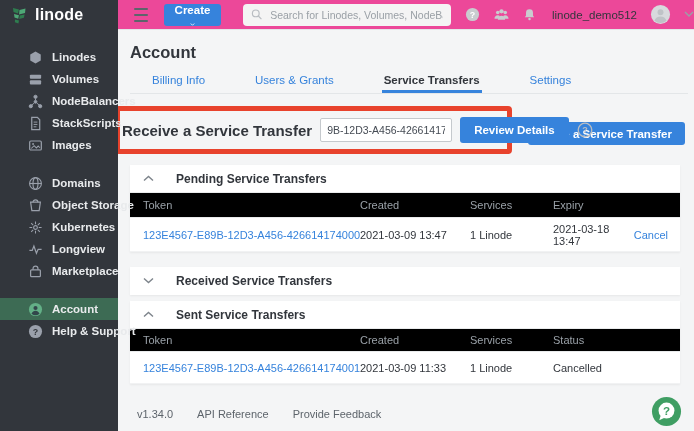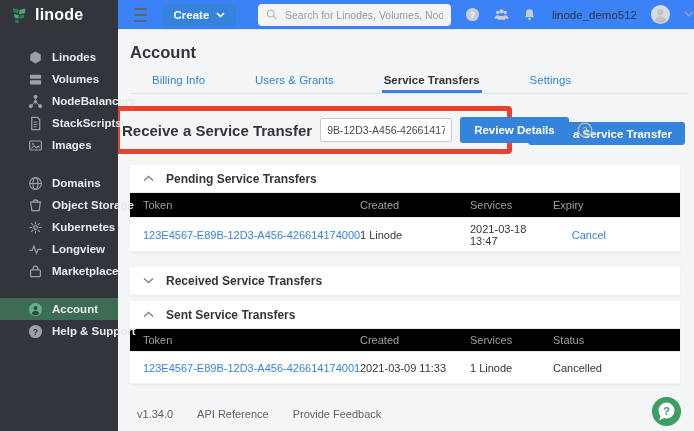--- a/index.html
+++ b/index.html
@@ -2,32 +2,32 @@
 <html><head>
 <meta charset="utf-8">
 <style>
   * { box-sizing: border-box; margin: 0; padding: 0; }
   html,body { background:#e9eaec; }
   body { font-family:"Liberation Sans", sans-serif; }
   .screen { position:relative; width:694px; height:431px; overflow:hidden;
             background:#f4f5f6; font-family:"Liberation Sans", sans-serif; }
 
   
-  .topbar { position:absolute; top:0; left:0; right:0; height:30px; background:#3b82f6;
+  .topbar { position:absolute; top:0; left:0; right:0; height:30px; background:#ec4899;
             border-bottom:1px solid #e3e6e8; display:flex; align-items:center; z-index:20;gap:8px; }
   .logo-block { width:118px; height:30px; background:#32363c; display:flex; align-items:center;
                 padding-left:12px; gap:7px; flex-shrink:0; }
   .logo-text { color:#fff; font-size:16px; font-weight:bold; letter-spacing:.2px; }
   .hamburger { margin-left:8px; width:18px; height:14px; display:flex; flex-direction:column;
                justify-content:space-between; cursor:pointer; }
   .hamburger span { height:2px; background:#5d646b; border-radius:1px; }
   .create-btn { margin-left:8px; height:22px; background:#3683dc; color:#fff; border:none;
                 border-radius:3px; font-size:11.5px; font-weight:bold; padding:0 11px;
                 display:flex; align-items:center; gap:7px; cursor:pointer;
-                font-family:"Liberation Sans", sans-serif; }
+                font-family:"Liberation Sans", sans-serif;flex-direction:column; }
   .searchbox { margin-left:14px; width:270px; height:22px; background:#f4f4f4; border-radius:4px;
                display:flex; align-items:center; padding:0 8px; gap:7px; }
   .searchbox input { border:none; background:transparent; outline:none; font-size:10.5px;
                      color:#454b54; width:100%; font-family:"Liberation Sans", sans-serif; }
   .searchbox input::placeholder { color:#9aa0a6; }
   .topbar-right { display:flex; align-items:center; margin-left:6px; gap:13px; }
   .top-icon { display:flex; align-items:center; cursor:pointer; }
   .username { font-size:11.5px; color:#32363c; margin-left:3px; }
 
   
@@ -62,21 +62,21 @@
                 font-size:11.5px; font-weight:bold; padding:0 14px; cursor:pointer;
                 font-family:"Liberation Sans", sans-serif; }
   .help-q { display:flex; align-items:center; cursor:pointer; }
   .make-btn { position:absolute; top:92px; right:9px; height:23px; background:#3683dc; color:#fff;
               border:none; border-radius:3px; font-size:11.5px; font-weight:bold; padding:0 13px;
               cursor:pointer; font-family:"Liberation Sans", sans-serif; }
 
   
   .card { position:absolute; left:12px; right:14px; background:#fff;
           box-shadow:0 1px 2px rgba(0,0,0,.06); }
-  .sec-band { height:27px; display:flex; align-items:center; gap:12px; padding-left:13px;
+  .sec-band { height:27px; display:flex; align-items:center; gap:22px; padding-left:13px;
               cursor:pointer; }
   .sec-title { font-size:12px; font-weight:bold; color:#32363c; }
   .tgrid { display:grid; grid-template-columns:230px 110px 83px 1fr 62px; align-items:center; }
   .thead { height:26px; background:#000000; border-top:1px solid #e9ebec;
            border-bottom:1px solid #e9ebec; }
   .thead div { font-size:11px; color:#9aa1a8; }
   .trow { border-bottom:1px solid #f1f2f3; }
   .trow div { font-size:11px; color:#32363c; }
   .c1 { padding-left:13px; }
   .link { color:#3683dc; cursor:pointer; text-decoration:none; white-space:nowrap; }
@@ -330,20 +330,21 @@
       </div>
       <div class="tgrid thead">
         <div class="c1">Token</div>
         <div>Created</div>
         <div>Services</div>
         <div>Expiry</div>
         <div></div>
       </div>
       <div class="tgrid trow">
         <div class="c1"><span class="link">123E4567-E89B-12D3-A456-426614174000</span></div>
+        <div>2021-03-09 13:47</div>
         <div>1 Linode</div>
         <div>2021-03-18 13:47</div>
         <div class="c-action"><span class="link">Cancel</span></div>
       </div>
     </div>
 
     <div class="card received-card">
       <div class="sec-band">
         <svg width="11" height="7" viewBox="0 0 11 7">
           <polyline points="1,1.5 5.5,5.5 10,1.5" fill="none" stroke="#7d848b" stroke-width="1.4"></polyline>

